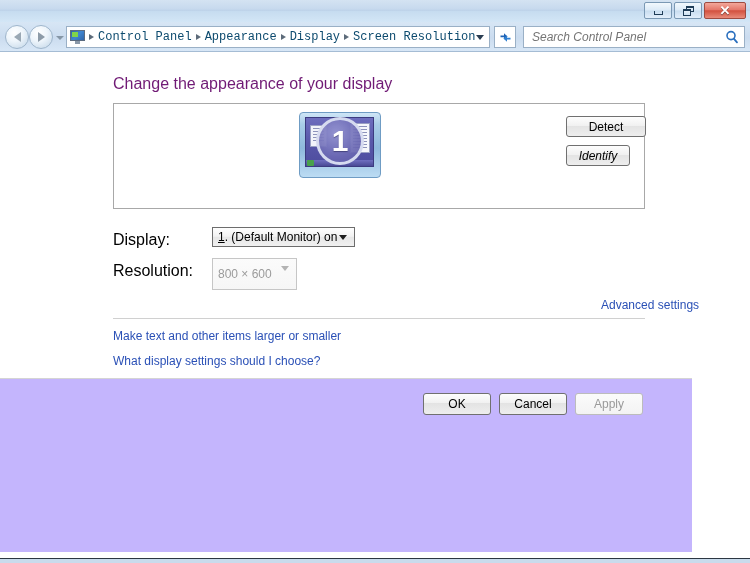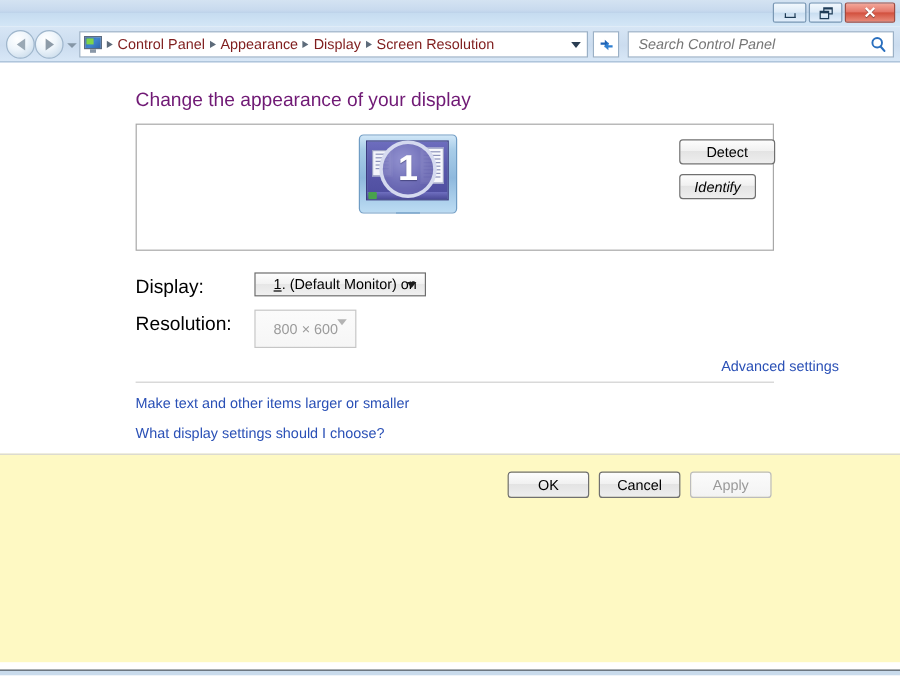--- a/index.html
+++ b/index.html
@@ -181,24 +181,25 @@
     background: #7fd44a;
   }
   .cp-icon .stand {
     position: absolute;
     left: 5px; top: 11px;
     width: 5px; height: 3px;
     background: #8a98a8;
   }
   .crumb {
     font-size: 12px;
-    color: #7f1d1d;
+    color: #0c4a6e;
     padding: 0 3px;
     white-space: nowrap;
     line-height: 20px;
+    font-family: Liberation Mono, monospace;
   }
   .crumb-sep {
     width: 0; height: 0;
     border-top: 3.5px solid transparent;
     border-bottom: 3.5px solid transparent;
     border-left: 5px solid #5d6b7a;
     flex: none;
     margin: 0 1px;
   }
   .addr-chevron {
@@ -400,21 +401,21 @@
 
   .combo {
     position: absolute;
     border: 1px solid #6d6d6d;
     background: linear-gradient(to bottom, #fefefe 0%, #f2f2f2 47%, #e6e6e6 48%, #f0f0f0 100%);
     box-sizing: border-box;
     display: flex;
     align-items: center;
     font-size: 12px;
     color: #000000;
-    padding-left: 15px;
+    padding-left: 5px;
   }
   .combo .caret {
     position: absolute;
     right: 7px; top: 7px;
     width: 0; height: 0;
     border-left: 4.5px solid transparent;
     border-right: 4.5px solid transparent;
     border-top: 5px solid #1d1d1d;
   }
   .combo.disabled {
@@ -452,23 +453,23 @@
     position: absolute;
     left: 113px; top: 265px;
     width: 532px; height: 1px;
     background: #d0d0d0;
   }
 
   
   .footer {
     position: absolute;
     left: 0; top: 378px;
-    width: 750px;
+    width: 692px;
     height: 174px;
-    background: #fef9c3;
+    background: #c4b5fd;
     border-top: 1px solid #d4d4d4;
   }
   .btn-ok {
     position: absolute;
     left: 423px; top: 14px;
     width: 68px; height: 22px;
   }
   .btn-cancel {
     position: absolute;
     left: 499px; top: 14px;

